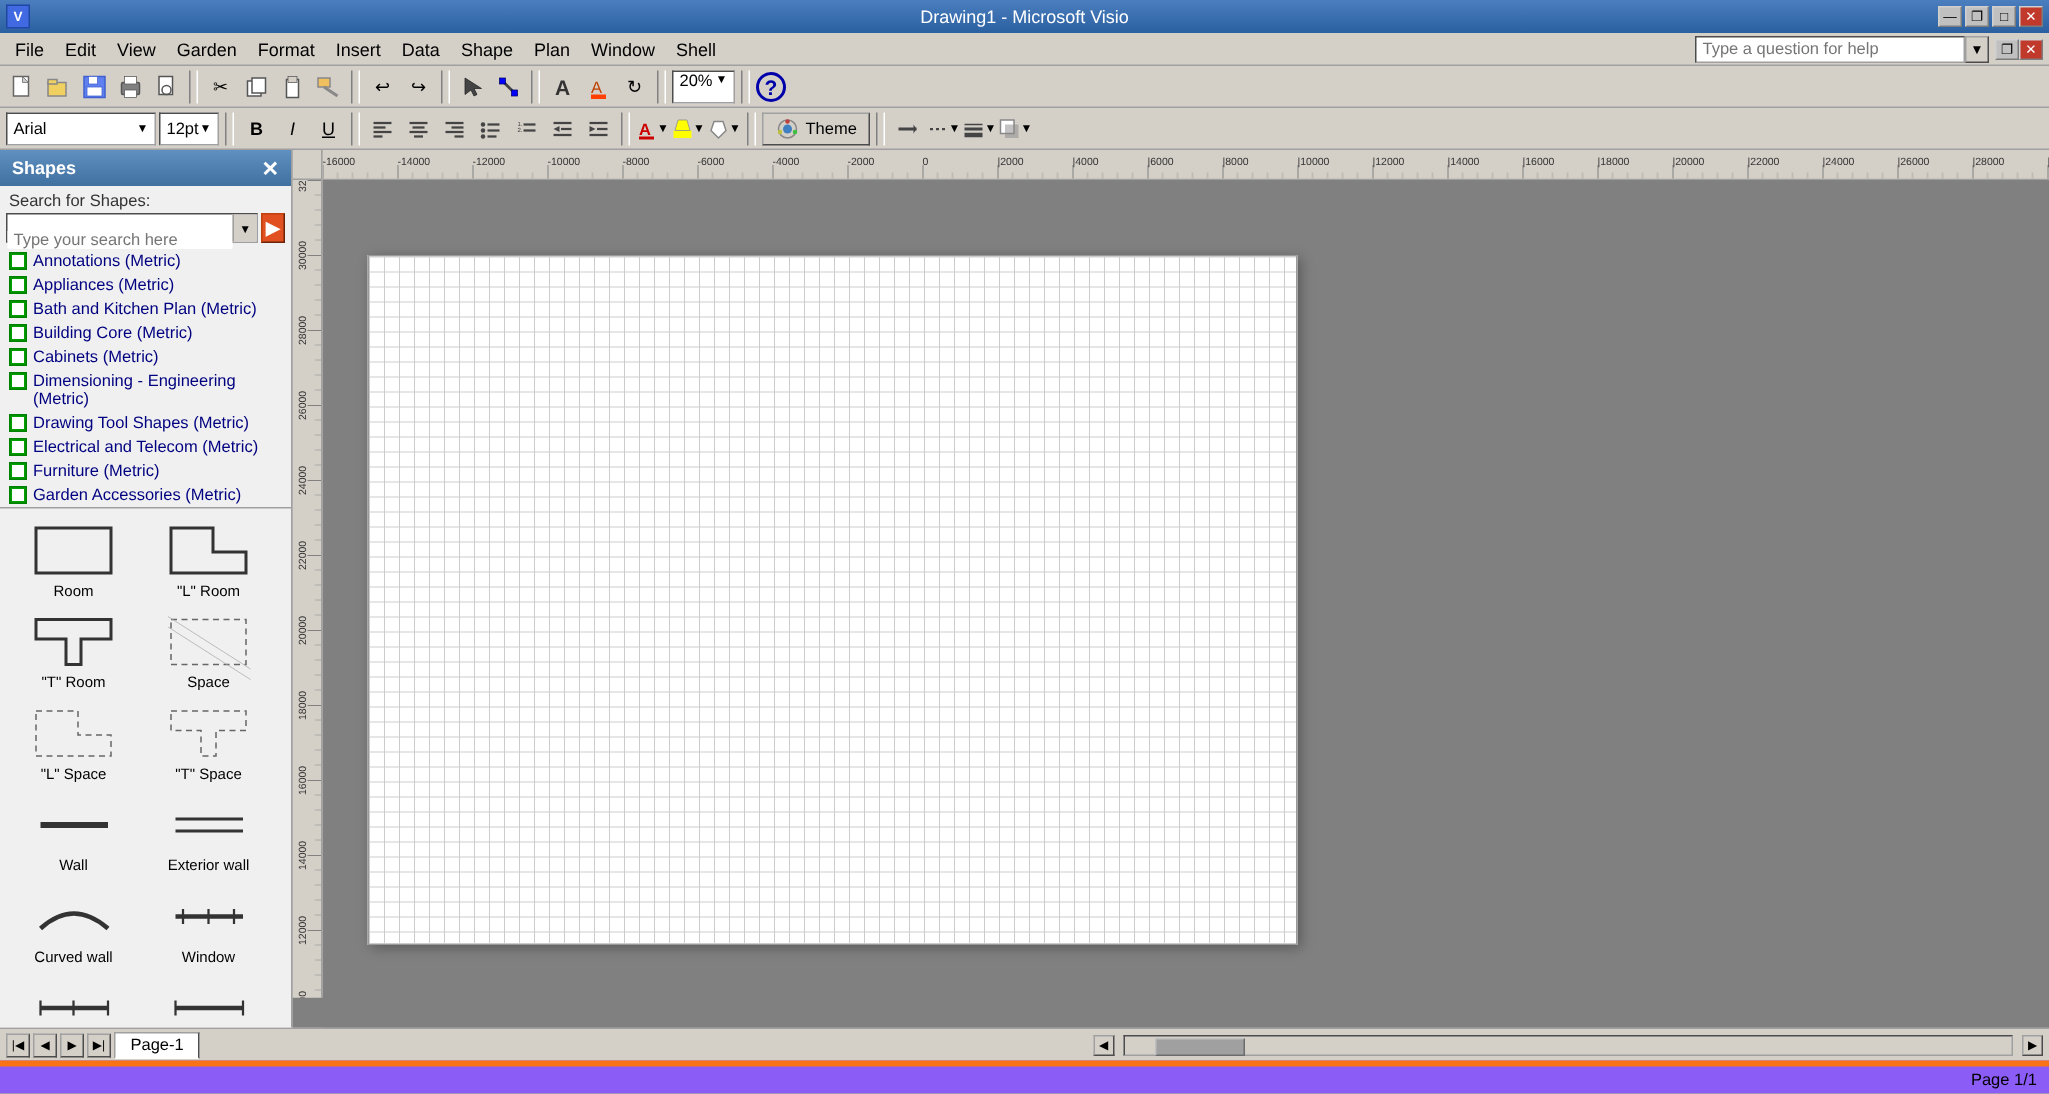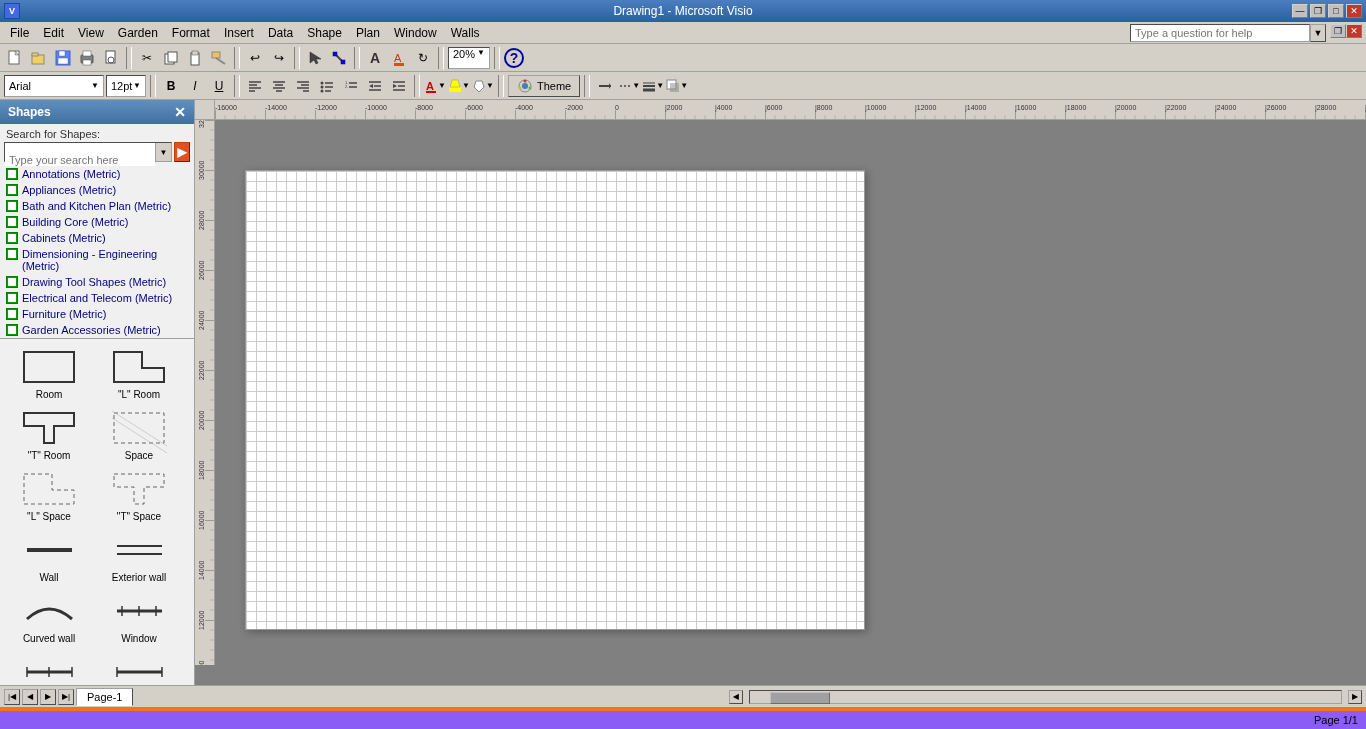--- a/index.html
+++ b/index.html
@@ -26,21 +26,21 @@
     #menubar {
       background: #d4d0c8;
       height: 22px;
       display: flex;
       align-items: center;
       padding: 0 4px;
       border-bottom: 1px solid #a0a0a0;
       gap: 2px;
     }
     .menu-item { padding: 2px 6px; font-size: 12px; cursor: pointer; color: #000; }
-    #help-box { margin-left: auto; display: flex; align-items: flex-start; }
+    #help-box { margin-left: auto; display: flex; align-items: center; }
     #help-input { width: 180px; height: 18px; border: 1px inset #a0a0a0; font-size: 11px; padding: 1px 4px; background: white; }
     .help-dropdown-btn { width: 16px; height: 18px; background: #d4d0c8; border: 1px outset #a0a0a0; font-size: 9px; display: flex; align-items: center; justify-content: center; cursor: pointer; }
 
     
     #toolbar1 {
       background: #d4d0c8;
       height: 28px;
       display: flex;
       align-items: center;
       padding: 2px 4px;
@@ -176,21 +176,21 @@
   <div class="menu-item">File</div>
   <div class="menu-item">Edit</div>
   <div class="menu-item">View</div>
   <div class="menu-item">Garden</div>
   <div class="menu-item">Format</div>
   <div class="menu-item">Insert</div>
   <div class="menu-item">Data</div>
   <div class="menu-item">Shape</div>
   <div class="menu-item">Plan</div>
   <div class="menu-item">Window</div>
-  <div class="menu-item">Walls</div>
+  <div class="menu-item">Shell</div>
   <div id="help-box">
     <input id="help-input" type="text" placeholder="Type a question for help" style="">
     <div class="help-dropdown-btn">▼</div>
     <div class="title-btn" style="margin-left:4px;">❐</div>
     <div class="title-btn close">✕</div>
   </div>
 </div>
 
 <div id="toolbar1">
 

